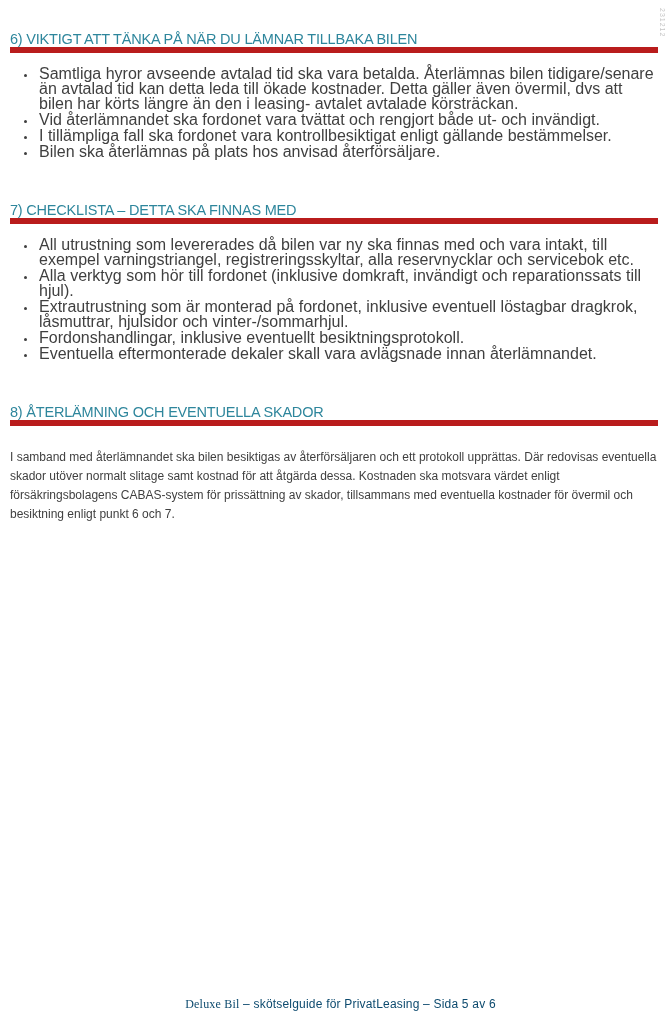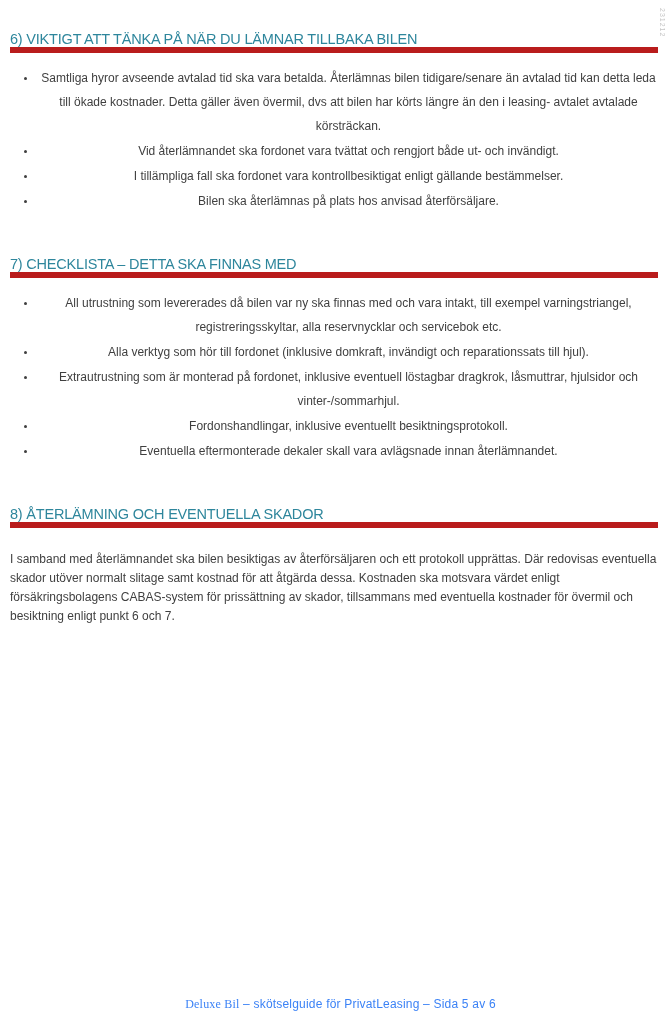--- a/index.html
+++ b/index.html
@@ -25,43 +25,42 @@
     letter-spacing: -0.2px;
     color: #2e869c;
     margin: 18px 0 0 0;
     border-bottom: 6px solid #b91c1c;
   }
   .section { margin: 0; }
   .section + .section { margin-top: 43px; }
   .bullet-list {
     margin: 13px 0 0 0;
     padding: 0 0 0 27px;
-    font-size: 12px;
-    line-height: 24px;
-    text-align: center;
+    font-size: 16px;
+    line-height: 15px;
   }
   .bullet-list li {
     padding-left: 2px;
     margin: 0 0 1px 0;
   }
   .bullet-list li::marker { color: #3f3f3f; font-size: 10px; }
   .body-paragraph {
     font-size: 12px;
     line-height: 19px;
     margin: 12px 0 0 0;
   }
   .body-paragraph.first { margin-top: 22px; }
   .page-footer {
     position: absolute;
     left: 0;
     right: 0;
     bottom: 12px;
     text-align: center;
     font-size: 12px;
-    color: #3b82f6;
+    color: #0c4a6e;
     letter-spacing: 0.2px;
     padding-left: 13px;
   }
   .footer-brand { font-family: "Liberation Serif", serif; }
   .footer-rest { font-family: "Liberation Sans", sans-serif; }
   .side-stamp {
     position: absolute;
     top: 8px;
     right: 2px;
     writing-mode: vertical-rl;

